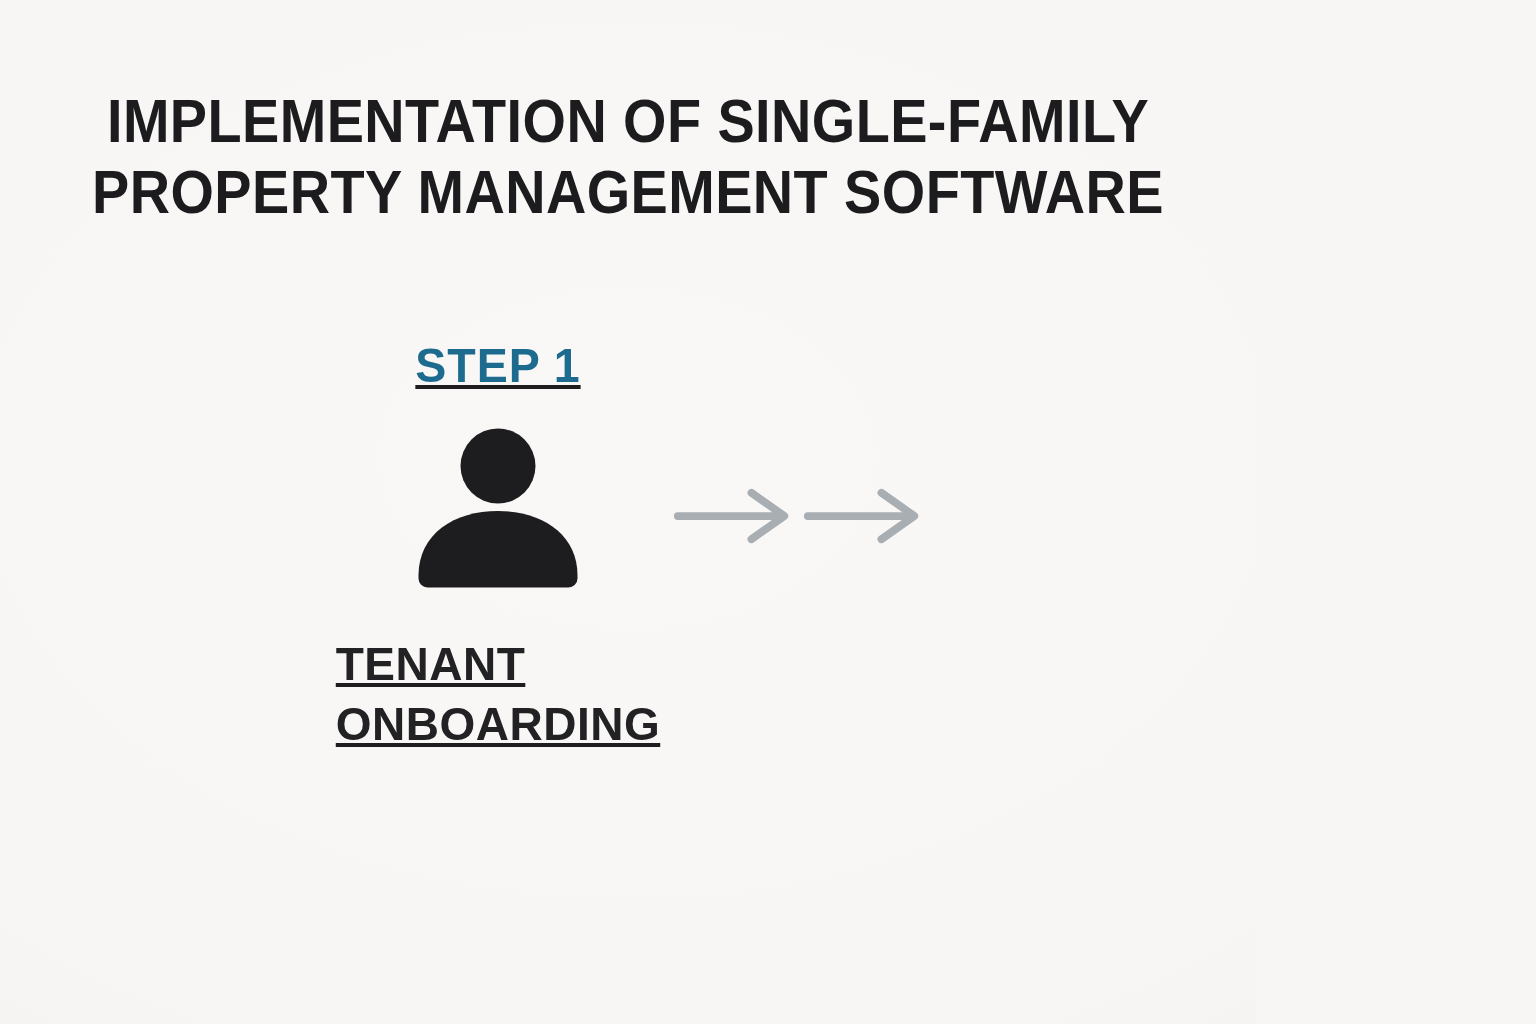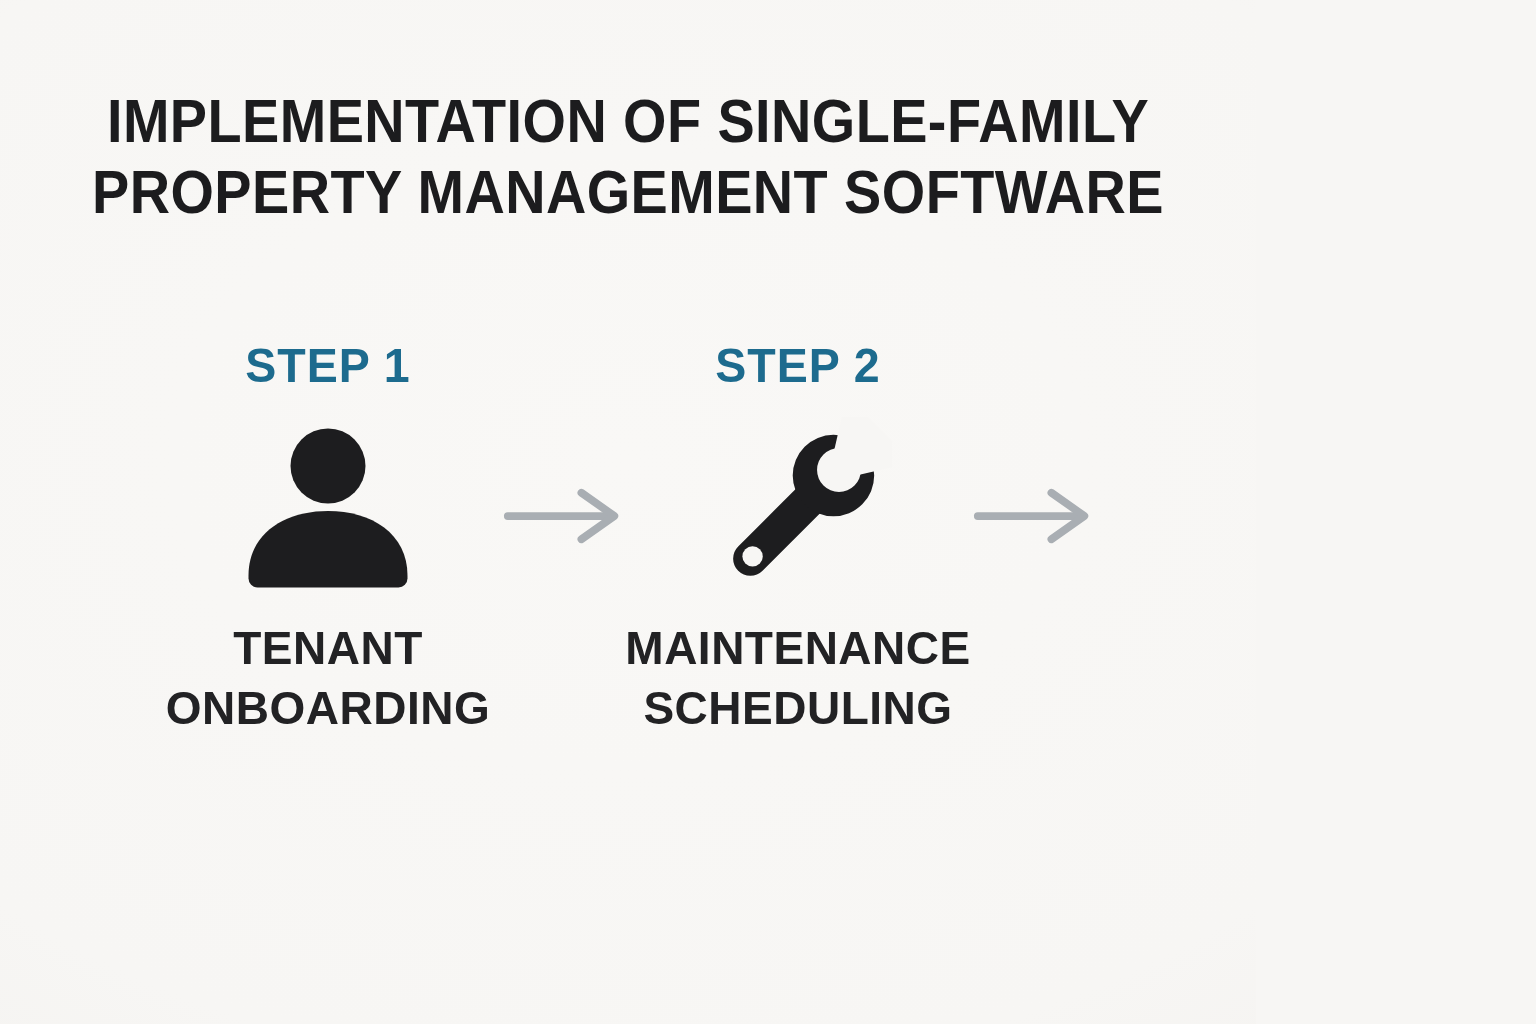--- a/index.html
+++ b/index.html
@@ -26,20 +26,21 @@
     color: #1c1c1e;
     white-space: pre-line;
     transform: scaleX(0.90);
     transform-origin: 50% 0%;
   }
   .steps-row {
     margin-top: 112px;
     display: flex;
     justify-content: center;
     align-items: flex-start;
+    text-decoration: underline;
   }
   .step-col {
     width: 340px;
     display: flex;
     flex-direction: column;
     align-items: center;
   }
   .step-label {
     font-size: 49px;
     font-weight: bold;
@@ -50,26 +51,25 @@
     line-height: 1.1;
   }
   .step-icon {
     margin-top: 22px;
     height: 192px;
     display: flex;
     align-items: center;
     justify-content: center;
   }
   .step-caption {
-    margin-top: 12px;
+    margin-top: 28px;
     font-size: 46px;
     font-weight: bold;
     letter-spacing: 0.5px;
     line-height: 1.30;
-    text-align: center;
     color: #222224;
     white-space: pre-line;
   }
   .arrow-col {
     width: 130px;
     margin-top: 146px;
     display: flex;
     justify-content: center;
   }
   svg { display: block; }
@@ -96,36 +96,20 @@
 ONBOARDING</div>
     </div>
 
     <div class="arrow-col">
       <svg width="126" height="62" viewBox="0 0 130 64" xmlns="http://www.w3.org/2000/svg" fill="none" stroke="#a9aeb3" stroke-width="8" stroke-linecap="round" stroke-linejoin="round">
         <path d="M8 32 H112"></path>
         <path d="M84 8 L118 32 L84 56"></path>
       </svg>
     </div>
 
-    <div class="step-col">
-      <div class="step-label">STEP 2</div>
-      <div class="step-icon">
-        <svg width="188" height="188" viewBox="0 0 120 120" xmlns="http://www.w3.org/2000/svg">
-          <g transform="rotate(45 60 60)">
-            <rect x="49" y="36" width="22" height="78" rx="11" fill="#1d1d1f"></rect>
-            <circle cx="60" cy="28" r="26" fill="#1d1d1f"></circle>
-            <circle cx="60" cy="23" r="14" fill="#f7f6f4"></circle>
-            <polygon points="60,34 30,-14 90,-14" fill="#f7f6f4"></polygon>
-            <circle cx="60" cy="101" r="6.5" fill="#f7f6f4"></circle>
-          </g>
-        </svg>
-      </div>
-      <div class="step-caption">MAINTENANCE
-SCHEDULING</div>
-    </div>
 
     <div class="arrow-col">
       <svg width="126" height="62" viewBox="0 0 130 64" xmlns="http://www.w3.org/2000/svg" fill="none" stroke="#a9aeb3" stroke-width="8" stroke-linecap="round" stroke-linejoin="round">
         <path d="M8 32 H112"></path>
         <path d="M84 8 L118 32 L84 56"></path>
       </svg>
     </div>
 
 
   </div>

